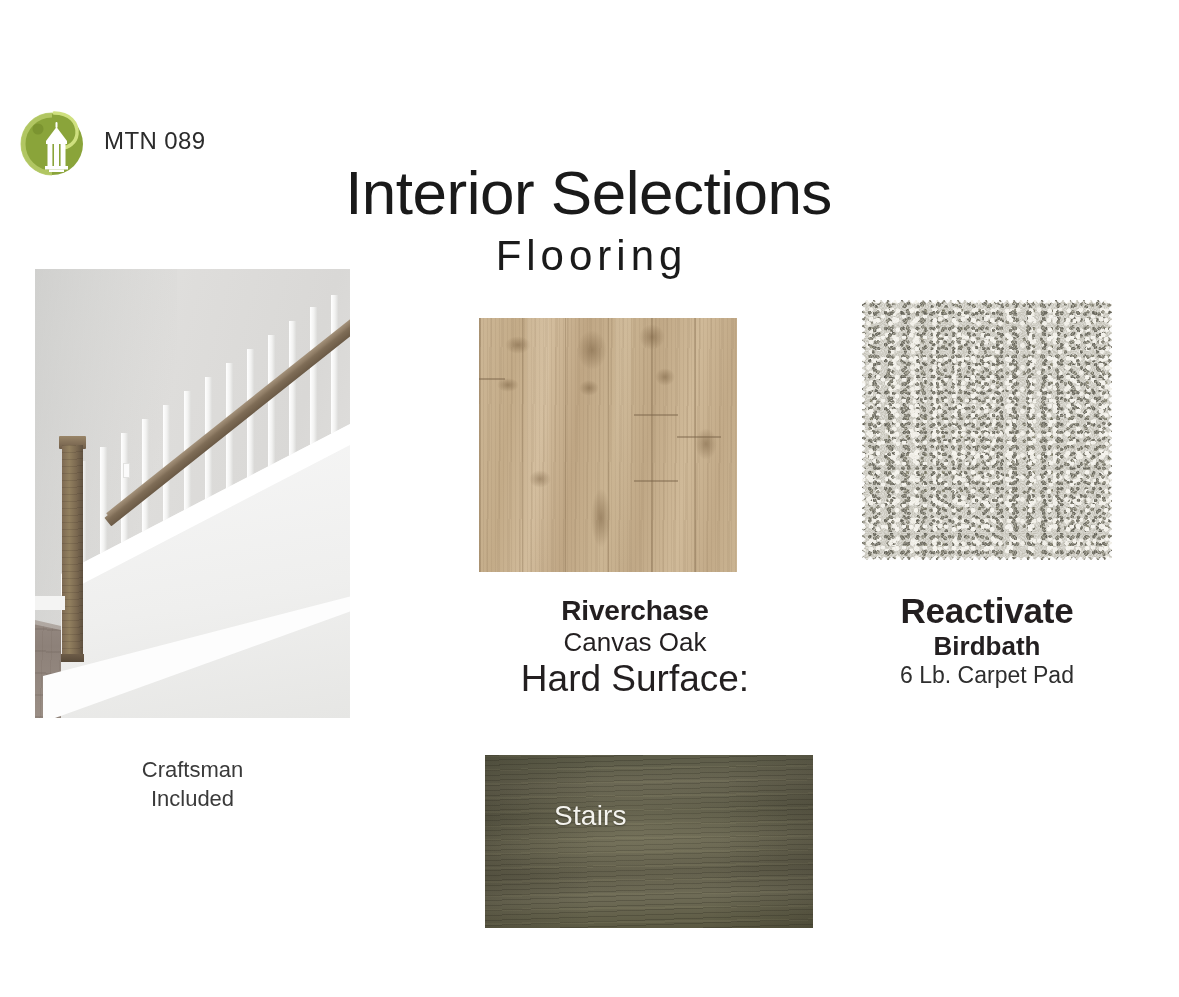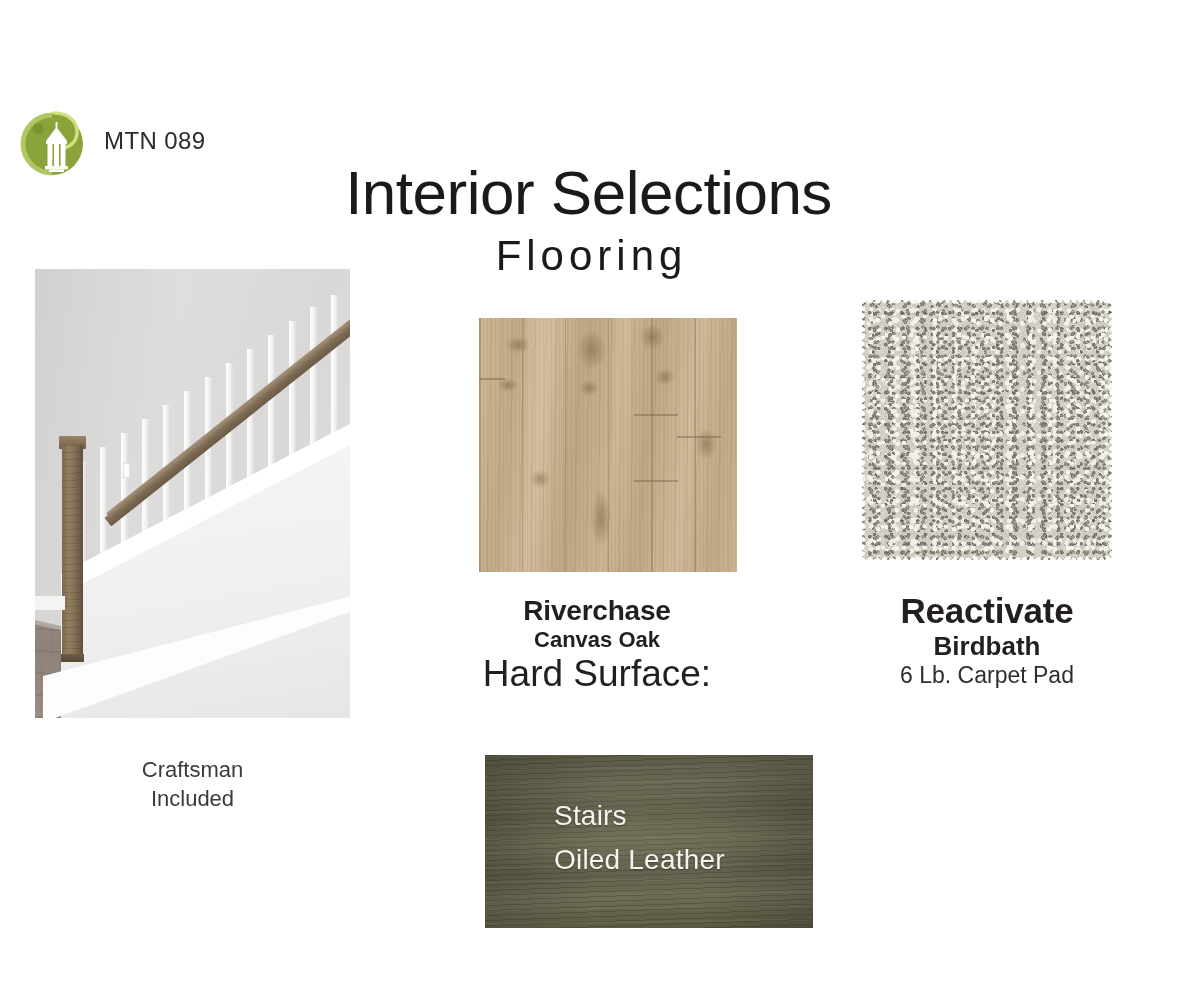--- a/index.html
+++ b/index.html
@@ -323,25 +323,25 @@
     position: absolute;
     text-align: center;
     color: #231f20;
   }
   #caption-stairphoto {
     left: 35px; top: 755px; width: 315px;
     font-size: 22px; line-height: 1.32;
     color: #3a3a3a;
   }
   #caption-hardsurface {
-    left: 437px; top: 595px; width: 320px;
+    left: 475px; top: 595px; width: 320px;
     line-height: 1.16;
   }
   #caption-hardsurface .l1 { font-size: 28px; font-weight: bold; letter-spacing:-.2px; }
-  #caption-hardsurface .l2 { font-size: 22px; font-weight: 700; }
+  #caption-hardsurface .l2 { font-size: 26px; font-weight: 400; }
   #caption-hardsurface .l3 { font-size: 37px; font-weight: 400; }
 
   #caption-carpet {
     left: 832px; top: 590px; width: 310px;
     line-height: 1.18;
   }
   #caption-carpet .l1 { font-size: 35px; font-weight: bold; letter-spacing:-.2px; }
   #caption-carpet .l2 { font-size: 26px; font-weight: bold; }
   #caption-carpet .l3 { font-size: 23px; font-weight: 400; color:#2e2e2e; }
 </style>
@@ -460,14 +460,13 @@
   <div class="l2">Birdbath</div>
   <div class="l3">6 Lb. Carpet Pad</div>
 </div>
 
 <div id="stairs-swatch">
   <div class="stairs-wood"></div>
   <div class="stairs-wood-sheen"></div>
 </div>
 <div id="stairs-text">
   <div>Stairs</div>
-  <div>Oiled Leather</div>
 </div>
 
 </body></html>

